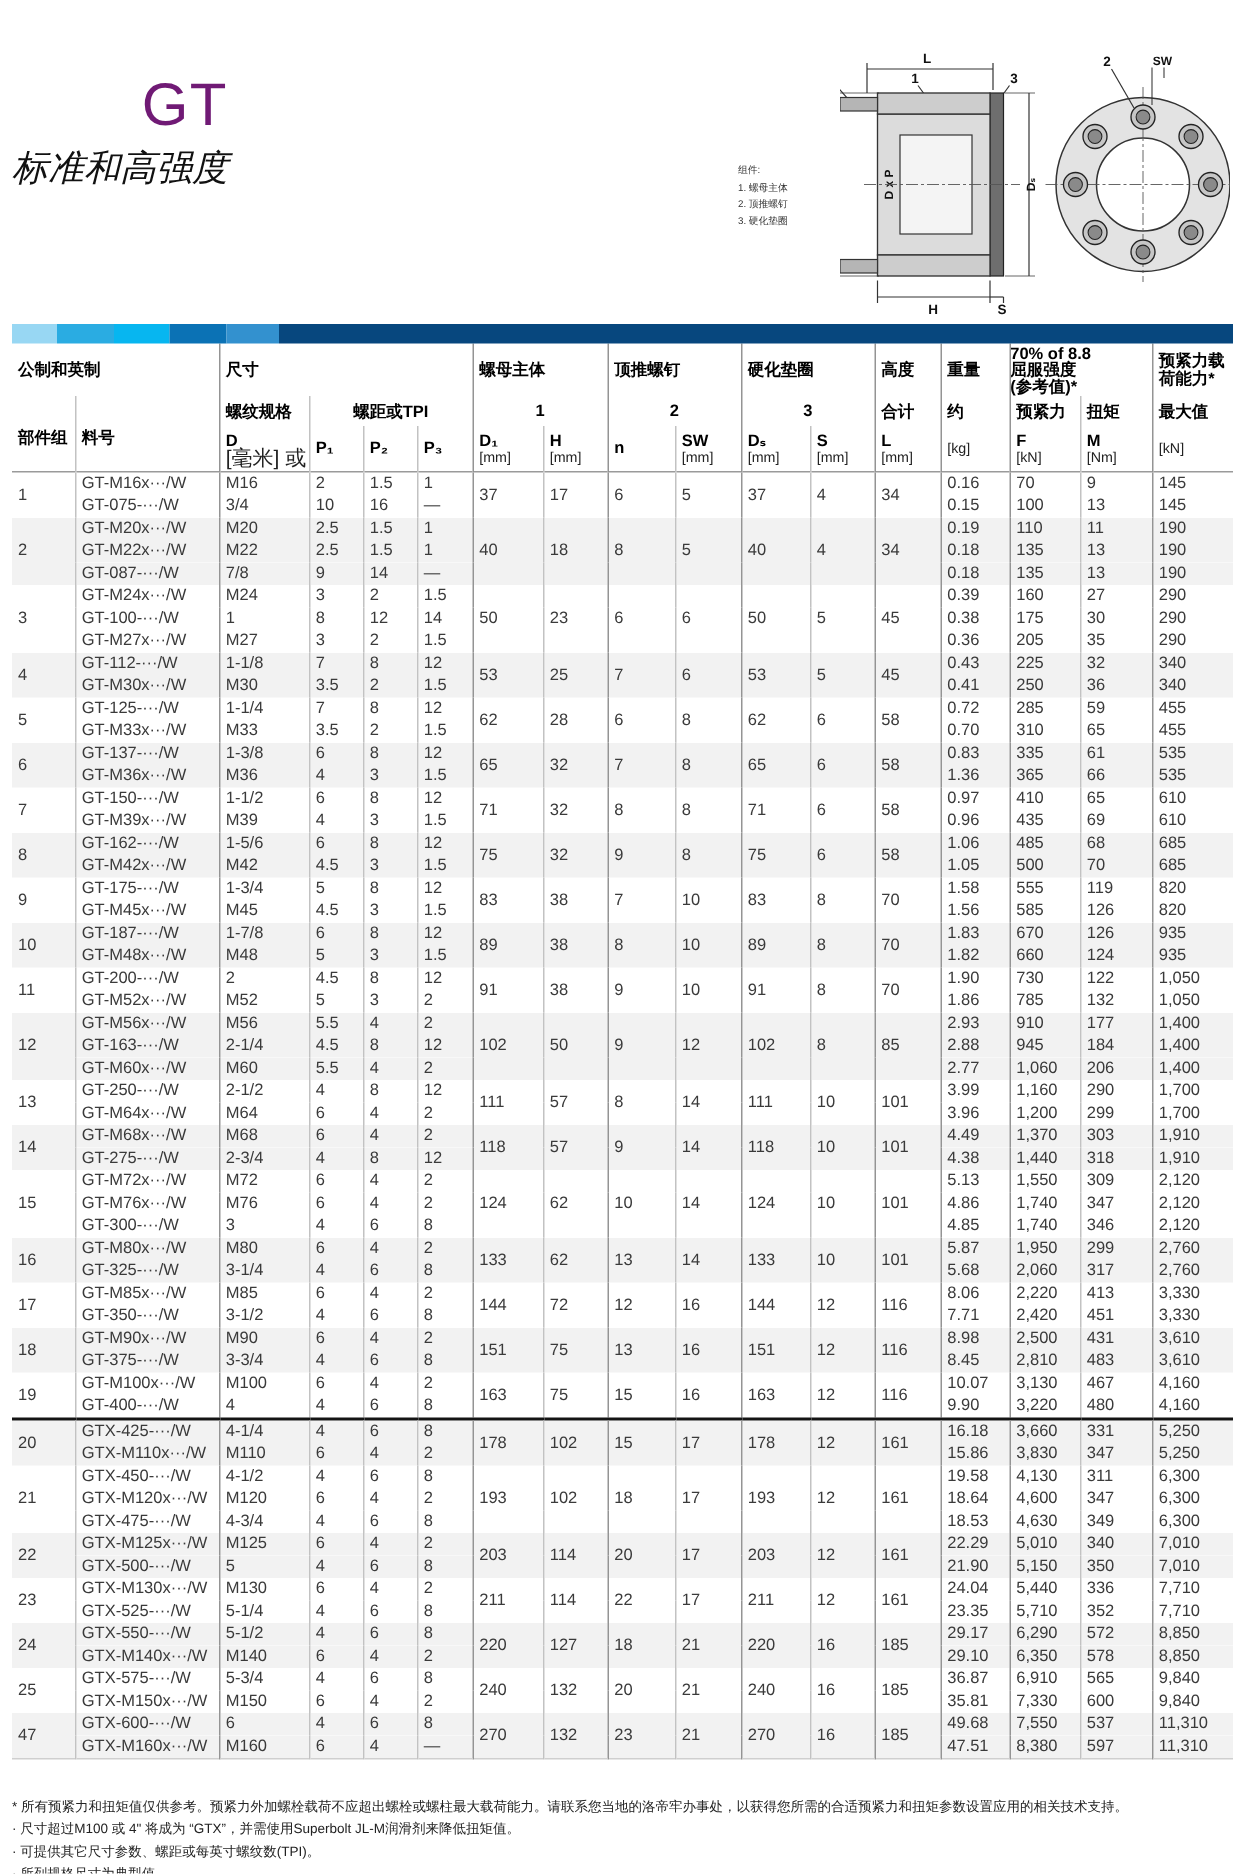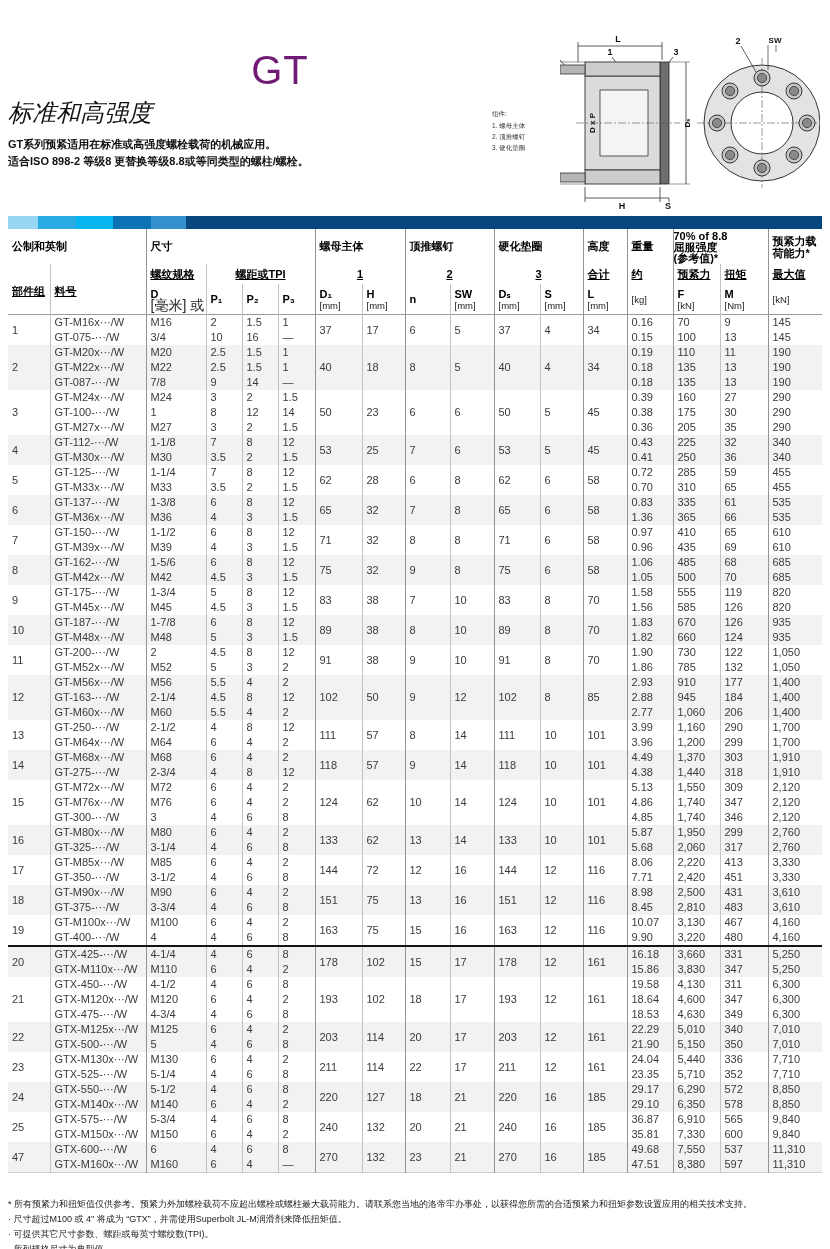--- a/index.html
+++ b/index.html
@@ -24,21 +24,21 @@
   .blue-bar div{height:13px;}
 
   
   table.spec{border-collapse:collapse;table-layout:fixed;width:814px;
              border-bottom:1px solid #cfcfcf;}
   table.spec td, table.spec th{font-size:11px;padding:0 0 0 4px;text-align:left;
              vertical-align:middle;overflow:hidden;white-space:nowrap;}
   table.spec td{height:15px;line-height:15px;color:#3a3a3a;}
   thead th{color:#000;font-weight:700;background:#fff;}
   .h-a th{height:32px;vertical-align:top;padding-top:5px;}
-  .h-b th{height:20px;vertical-align:top;padding-top:2px;text-decoration:underline;}
+  .h-b th{height:20px;vertical-align:top;padding-top:2px;}
   .h-c th{height:30px;vertical-align:top;padding-top:0;}
   .h-bc{vertical-align:bottom !important;padding-bottom:15px !important;}
   thead{border-bottom:1px solid #9a9a9a;}
   .sym{font-weight:700;font-size:11px;line-height:12px;display:block;}
   .unit{font-weight:400;font-size:9.5px;line-height:11px;display:block;color:#222;}
   .unit-small{font-weight:400;font-size:14px;line-height:10px;display:block;color:#222;}
   .ctr{text-align:center !important;padding-left:0 !important;}
   .yield-hdr{font-size:10px;line-height:11px;text-align:center;padding:2px 0 0 0 !important;margin-left:24px;}
   .cap-hdr{font-size:10.5px;line-height:12px;}
   .sep-major{border-left:1px solid #949494;}
@@ -54,24 +54,20 @@
 </head>
 <body>
 
 <div class="page">
 
   <div class="top-area">
     <div class="title-block">
       <div class="big-title">GT</div>
       <div class="sub-title">
         <div>标准和高强度</div>
-      </div>
-      <div class="desc">
-        <div>GT系列预紧适用在标准或高强度螺栓载荷的机械应用。</div>
-        <div>适合ISO 898-2 等级8 更替换等级8.8或等同类型的螺柱/螺栓。</div>
       </div>
     </div>
 
     <div class="diagram-wrap">
       <div class="legend">
         <div class="lg-title">组件:</div>
         <div>1. 螺母主体</div>
         <div>2. 顶推螺钉</div>
         <div>3. 硬化垫圈</div>
       </div>

